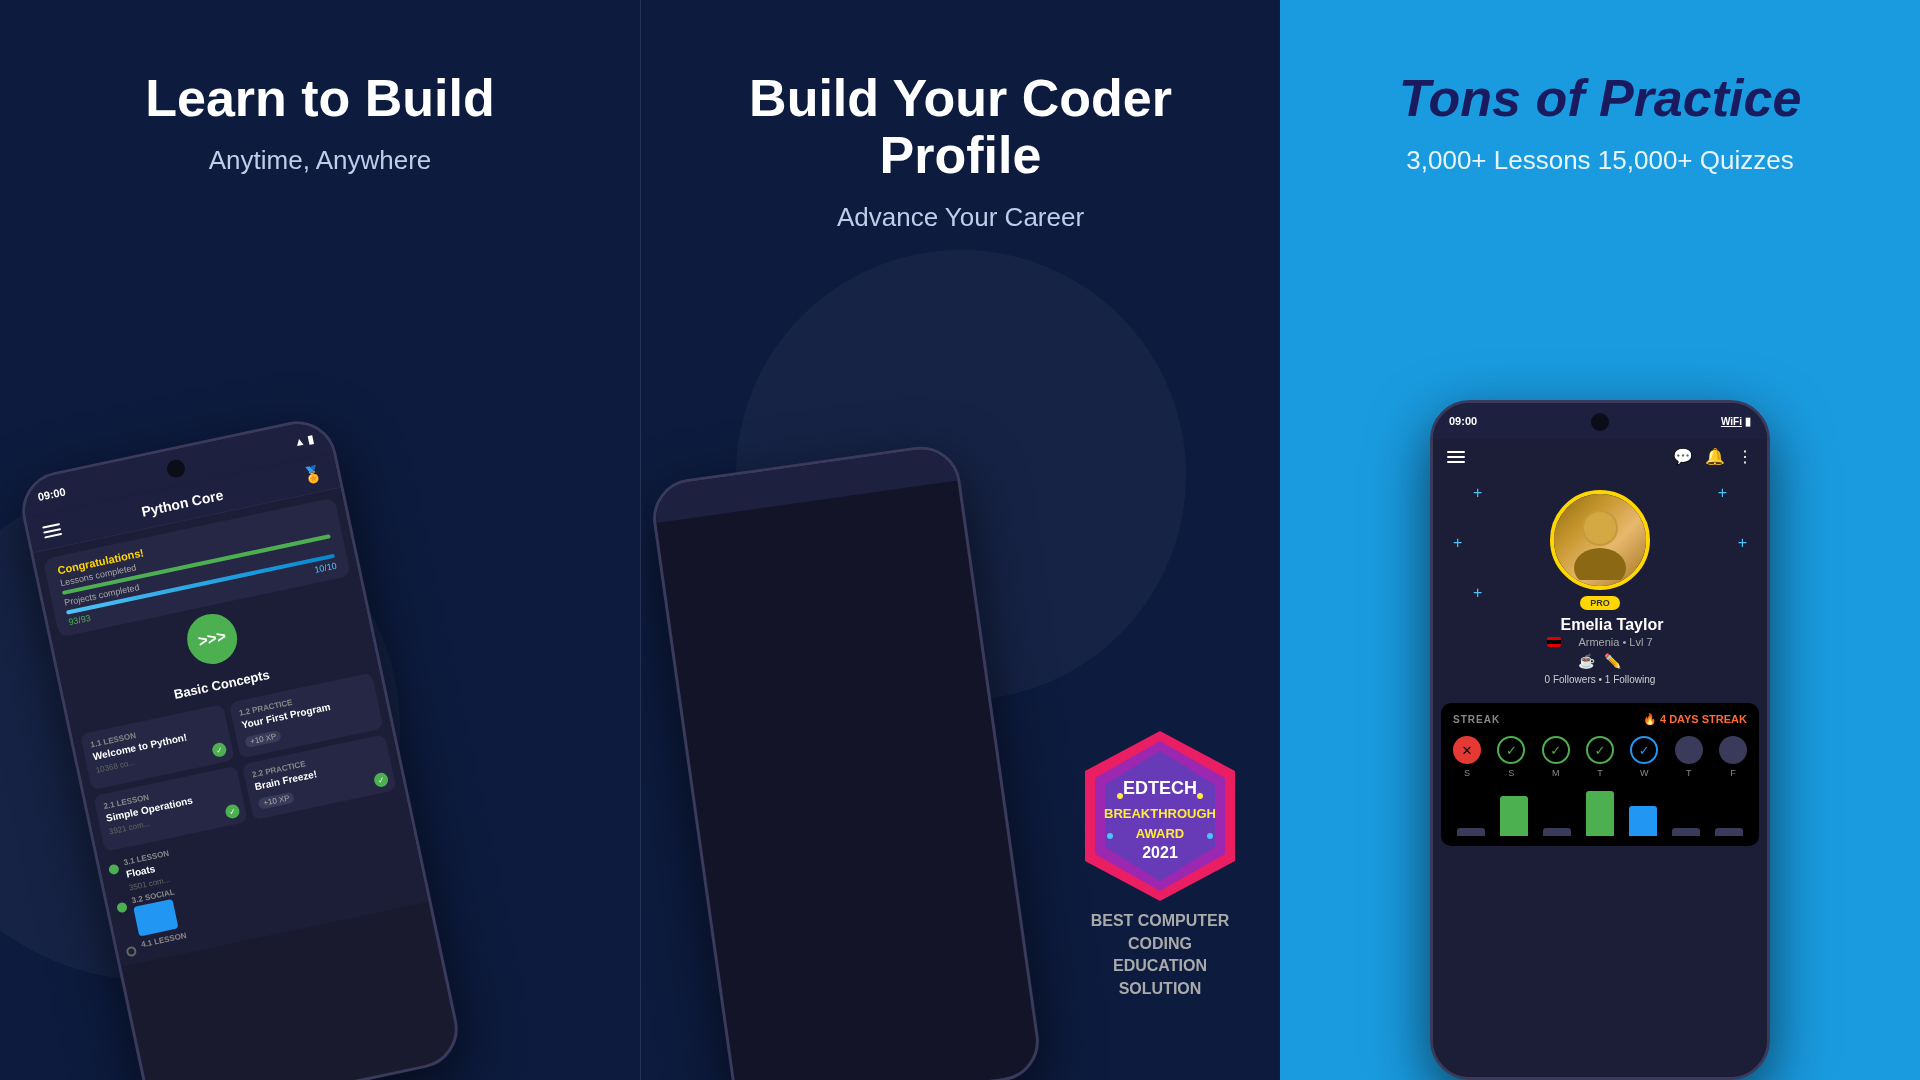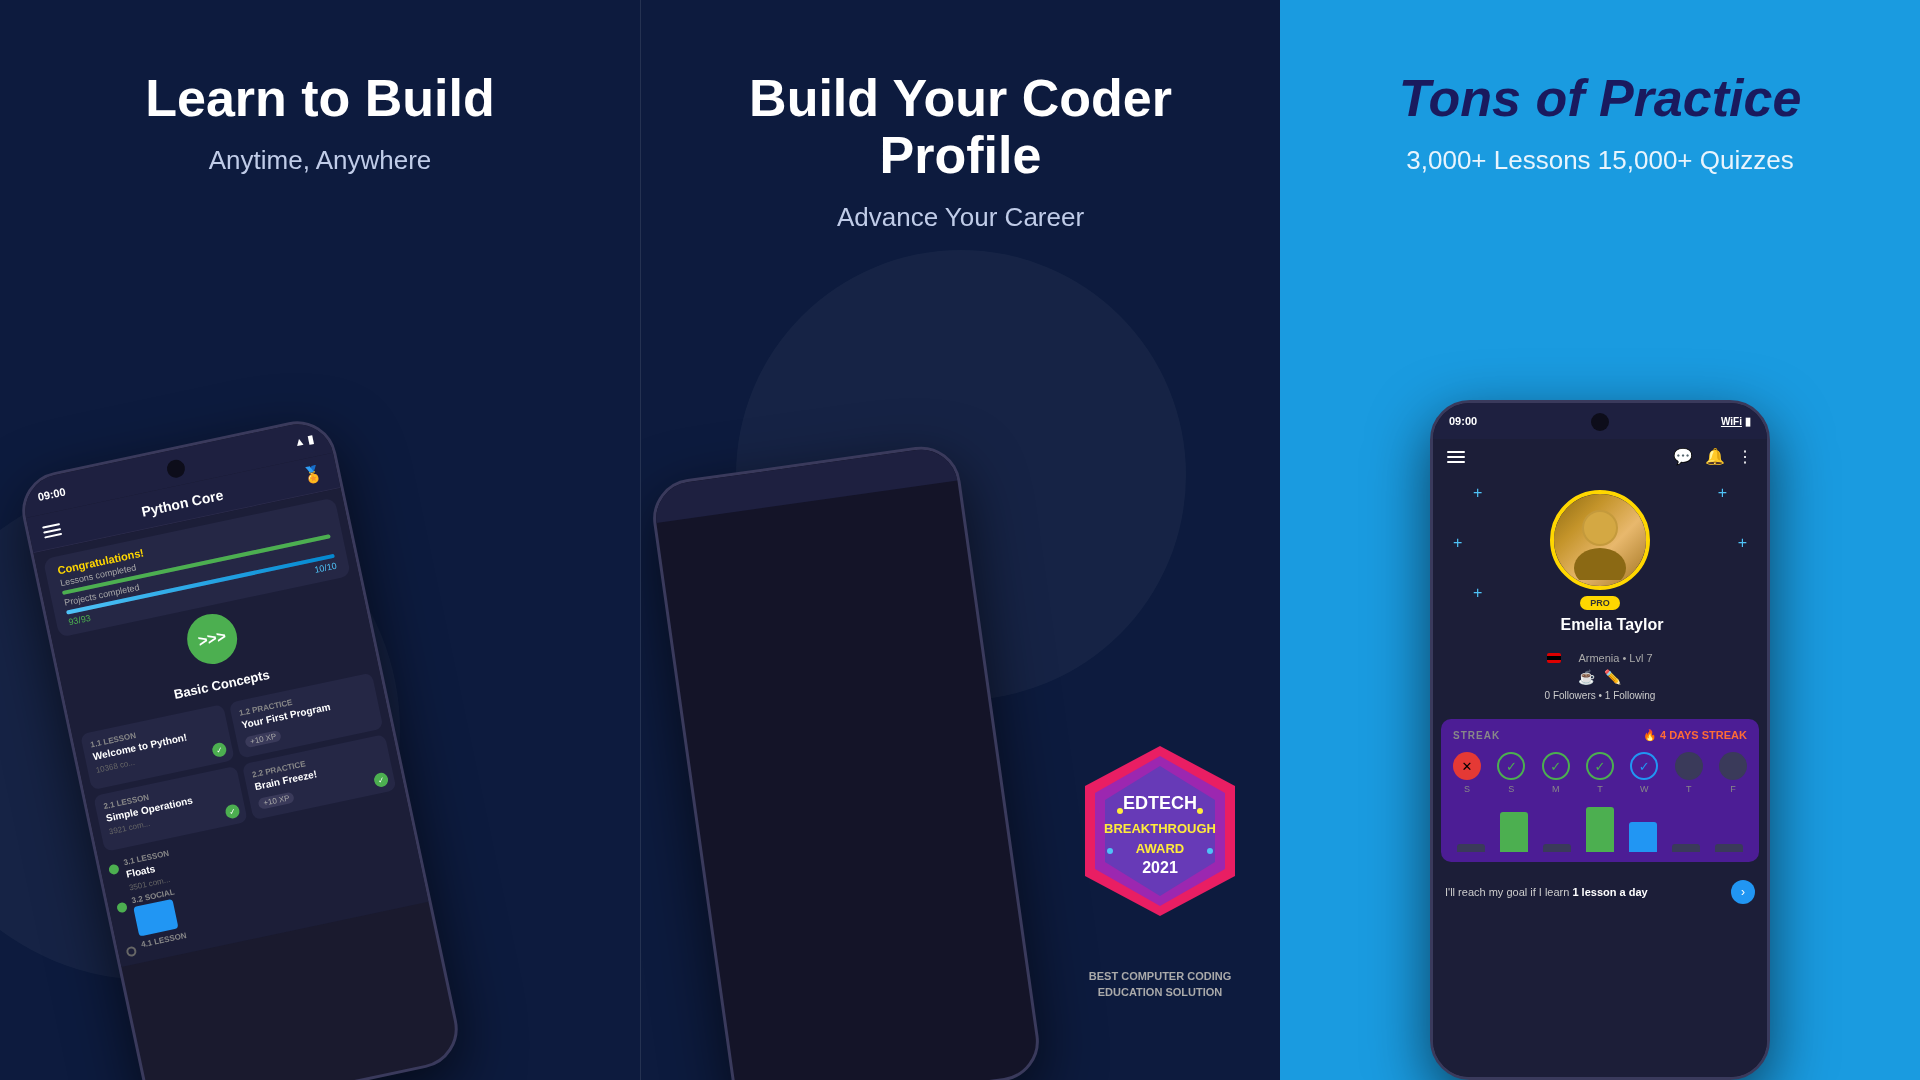--- a/index.html
+++ b/index.html
@@ -398,21 +398,21 @@
       color: white;
       font-size: 16px;
       font-weight: 700;
       margin-top: 6px;
       padding-left: 24px;
     }
 
     .profile-info {
       color: #aaa;
       font-size: 11px;
-      margin-top: 18px;
+      margin-top: 2px;
       display: flex;
       align-items: center;
       gap: 17px;
     }
 
     .flag-icon {
       width: 14px;
       height: 10px;
       background: linear-gradient(180deg, #d00 33%, #000 33%, #000 66%, #d00 66%);
       border-radius: 2px;
@@ -431,21 +431,21 @@
     }
 
     .plus-decoration {
       position: absolute;
       color: #4fc3f7;
       font-size: 16px;
       font-weight: 300;
     }
 
     .streak-section {
-      background: #4c1d95;
+      background: #000000;
       margin: 8px;
       border-radius: 10px;
       padding: 10px 12px;
     }
 
     .streak-header {
       display: flex;
       justify-content: space-between;
       align-items: center;
       margin-bottom: 10px;
@@ -683,21 +683,21 @@
       <circle cx="40" cy="70" r="3" fill="#ffeb3b"></circle>
       <circle cx="120" cy="70" r="3" fill="#ffeb3b"></circle>
       <circle cx="30" cy="110" r="3" fill="#4fc3f7"></circle>
       <circle cx="130" cy="110" r="3" fill="#4fc3f7"></circle>
 
       <text x="80" y="68" text-anchor="middle" fill="#fff" font-size="18" font-weight="900" font-family="Arial">EDTECH</text>
       <text x="80" y="92" text-anchor="middle" fill="#ffeb3b" font-size="13" font-weight="900" font-family="Arial">BREAKTHROUGH</text>
       <text x="80" y="112" text-anchor="middle" fill="#ffeb3b" font-size="13" font-weight="900" font-family="Arial">AWARD</text>
       <text x="80" y="132" text-anchor="middle" fill="#fff" font-size="16" font-weight="900" font-family="Arial">2021</text>
     </svg>
-    <div style="color:#aaa;font-size:11px;font-weight:700;text-transform:uppercase;max-width:160px;line-height:1.4;text-align:center;margin-top:44px;">BEST COMPUTER CODING EDUCATION SOLUTION</div>
+    <div style="color:#aaa;font-size:16px;font-weight:700;text-transform:uppercase;max-width:160px;line-height:1.4;text-align:center;">BEST COMPUTER CODING EDUCATION SOLUTION</div>
   </div>
 </div>
 
 <div class="panel-3">
   <h1 class="panel-title" style="color:#1a1a5e;font-style:italic;">Tons of Practice</h1>
   <p class="panel-subtitle" style="color:#e8f4fd;">3,000+ Lessons 15,000+ Quizzes</p>
 
   <div class="phone-wrapper phone-3">
     <div class="phone-frame phone-frame-3">
       <div class="phone-notch"></div>
@@ -804,24 +804,17 @@
             <div class="activity-bar bar-empty" style="height:8px;"></div>
             <div class="activity-bar bar-green" style="height:40px;"></div>
             <div class="activity-bar bar-empty" style="height:8px;"></div>
             <div class="activity-bar bar-green" style="height:45px;"></div>
             <div class="activity-bar bar-blue" style="height:30px;"></div>
             <div class="activity-bar bar-empty" style="height:8px;"></div>
             <div class="activity-bar bar-empty" style="height:8px;"></div>
           </div>
         </div>
 
-        <div class="goal-footer">
-          <div class="goal-text">
-            <span>I'll reach my goal if I learn</span>
-            <strong>1 lesson a day</strong>
-          </div>
-          <div class="goal-arrow">›</div>
-        </div>
 
       </div>
     </div>
   </div>
 </div>
 
 </body></html>

